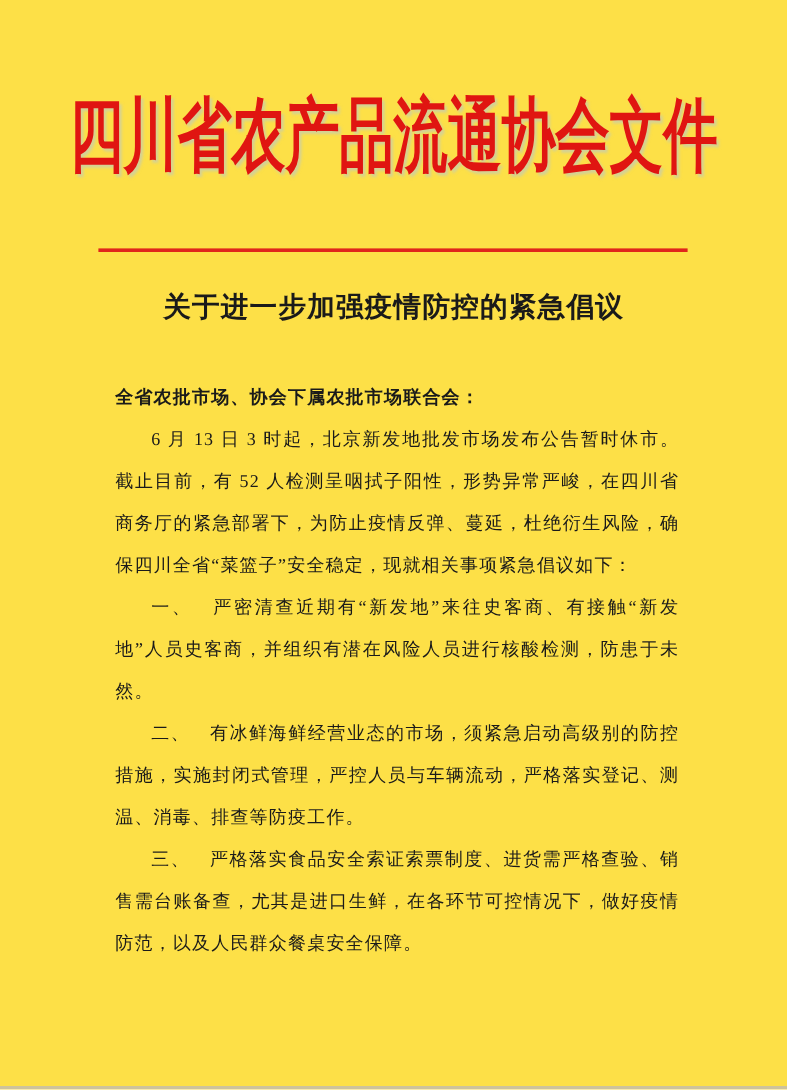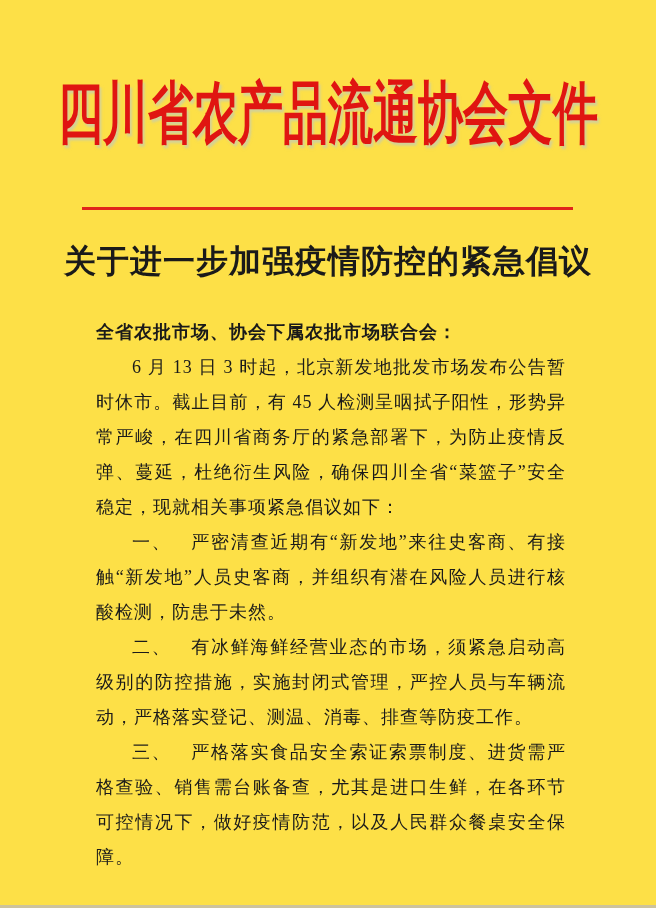--- a/index.html
+++ b/index.html
@@ -48,33 +48,33 @@
   }
 
   
   .doc-title {
     position: absolute;
     top: 240px;
     left: 0;
     width: 100%;
     margin: 0;
     text-align: center;
-    font-size: 32px;
+    font-size: 23px;
     font-weight: bold;
     letter-spacing: 1px;
     color: var(--text_color, #1a1a1a);
   }
 
   
   .body {
     position: absolute;
     left: 96px;
     top: 315px;
     width: 470px;
-    font-size: 18px;
+    font-size: 15px;
     line-height: 35px;
     letter-spacing: 1px;
     color: var(--text_color, #1a1a1a);
     text-align: justify;
     text-justify: inter-character;
   }
   .body p { margin: 0; padding: 0; }
   .salutation {
     font-weight: bold;
     text-align: left;
@@ -103,21 +103,21 @@
   </div>
 
   <div class="divider"></div>
 
   <h1 class="doc-title">关于进一步加强疫情防控的紧急倡议</h1>
 
   <div class="body">
     <p class="salutation">全省农批市场、协会下属农批市场联合会：</p>
     <div>
 
-        <p class="para">6 月 13 日 3 时起，北京新发地批发市场发布公告暂时休市。截止目前，有 45 人检测呈咽拭子阳性，形势异常严峻，在四川省商务厅的紧急部署下，为防止疫情反弹、蔓延，杜绝衍生风险，确保四川全省“菜篮子”安全稳定，现就相关事项紧急倡议如下：</p>
+        <p class="para">6 月 13 日 3 时起，北京新发地批发市场发布公告暂时休市。截止目前，有 52 人检测呈咽拭子阳性，形势异常严峻，在四川省商务厅的紧急部署下，为防止疫情反弹、蔓延，杜绝衍生风险，确保四川全省“菜篮子”安全稳定，现就相关事项紧急倡议如下：</p>
 
         <p class="para">一、　严密清查近期有“新发地”来往史客商、有接触“新发地”人员史客商，并组织有潜在风险人员进行核酸检测，防患于未然。</p>
 
         <p class="para">二、　有冰鲜海鲜经营业态的市场，须紧急启动高级别的防控措施，实施封闭式管理，严控人员与车辆流动，严格落实登记、测温、消毒、排查等防疫工作。</p>
 
         <p class="para">三、　严格落实食品安全索证索票制度、进货需严格查验、销售需台账备查，尤其是进口生鲜，在各环节可控情况下，做好疫情防范，以及人民群众餐桌安全保障。</p>
       </div>
   </div>
 
   <div class="page-bottom-edge"></div>

